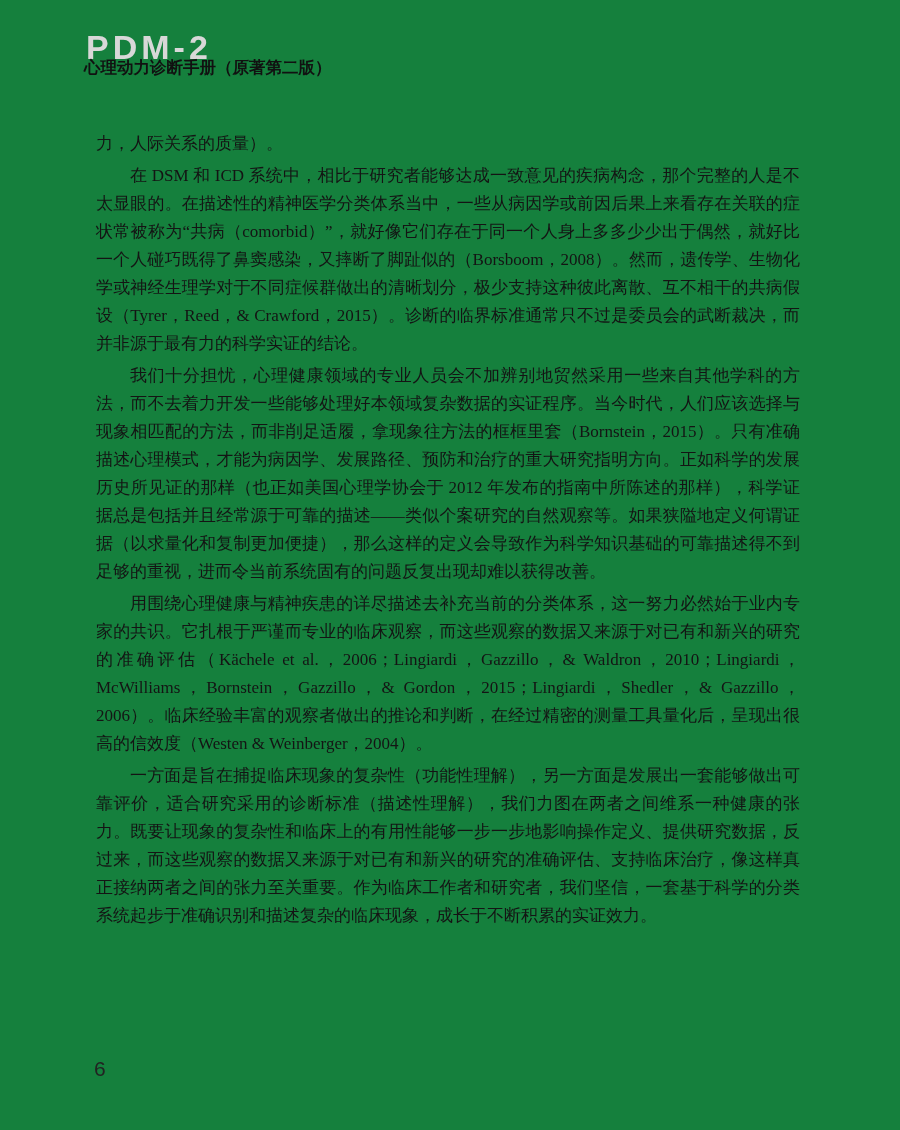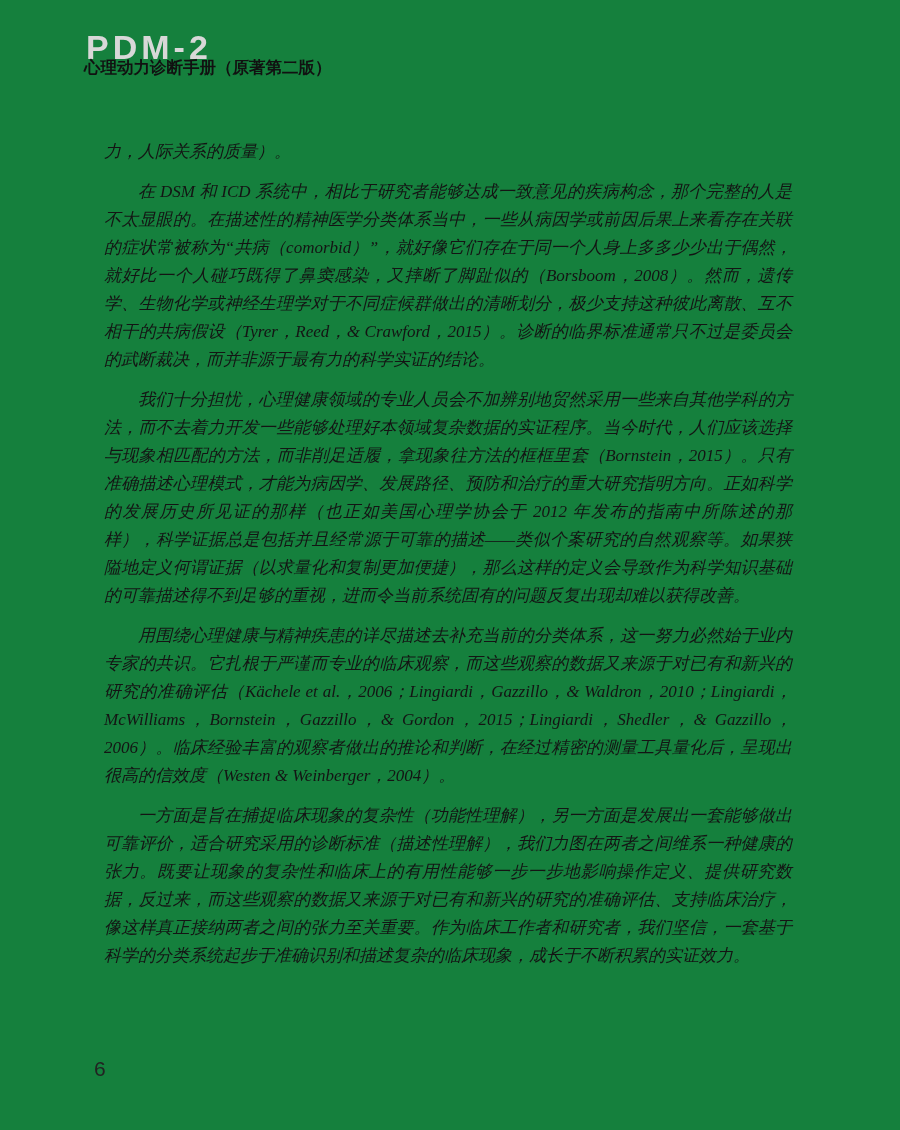--- a/index.html
+++ b/index.html
@@ -55,23 +55,22 @@
     left: 92px;
     top: 126px;
     width: 712px;
     font-size: 17px;
     line-height: 28px;
     text-align: justify;
     text-justify: inter-character;
     color: #141414;
   }
   .body-text p {
-    margin: 12px;
+    margin: 4px;
     padding: 0;
-    font-style: italic;
   }
   .body-text p.indent {
     text-indent: 2em;
   }
   
   .page-number {
     position: absolute;
     left: 94px;
     top: 1058px;
     font-family: "Liberation Sans", "DejaVu Sans", sans-serif;

